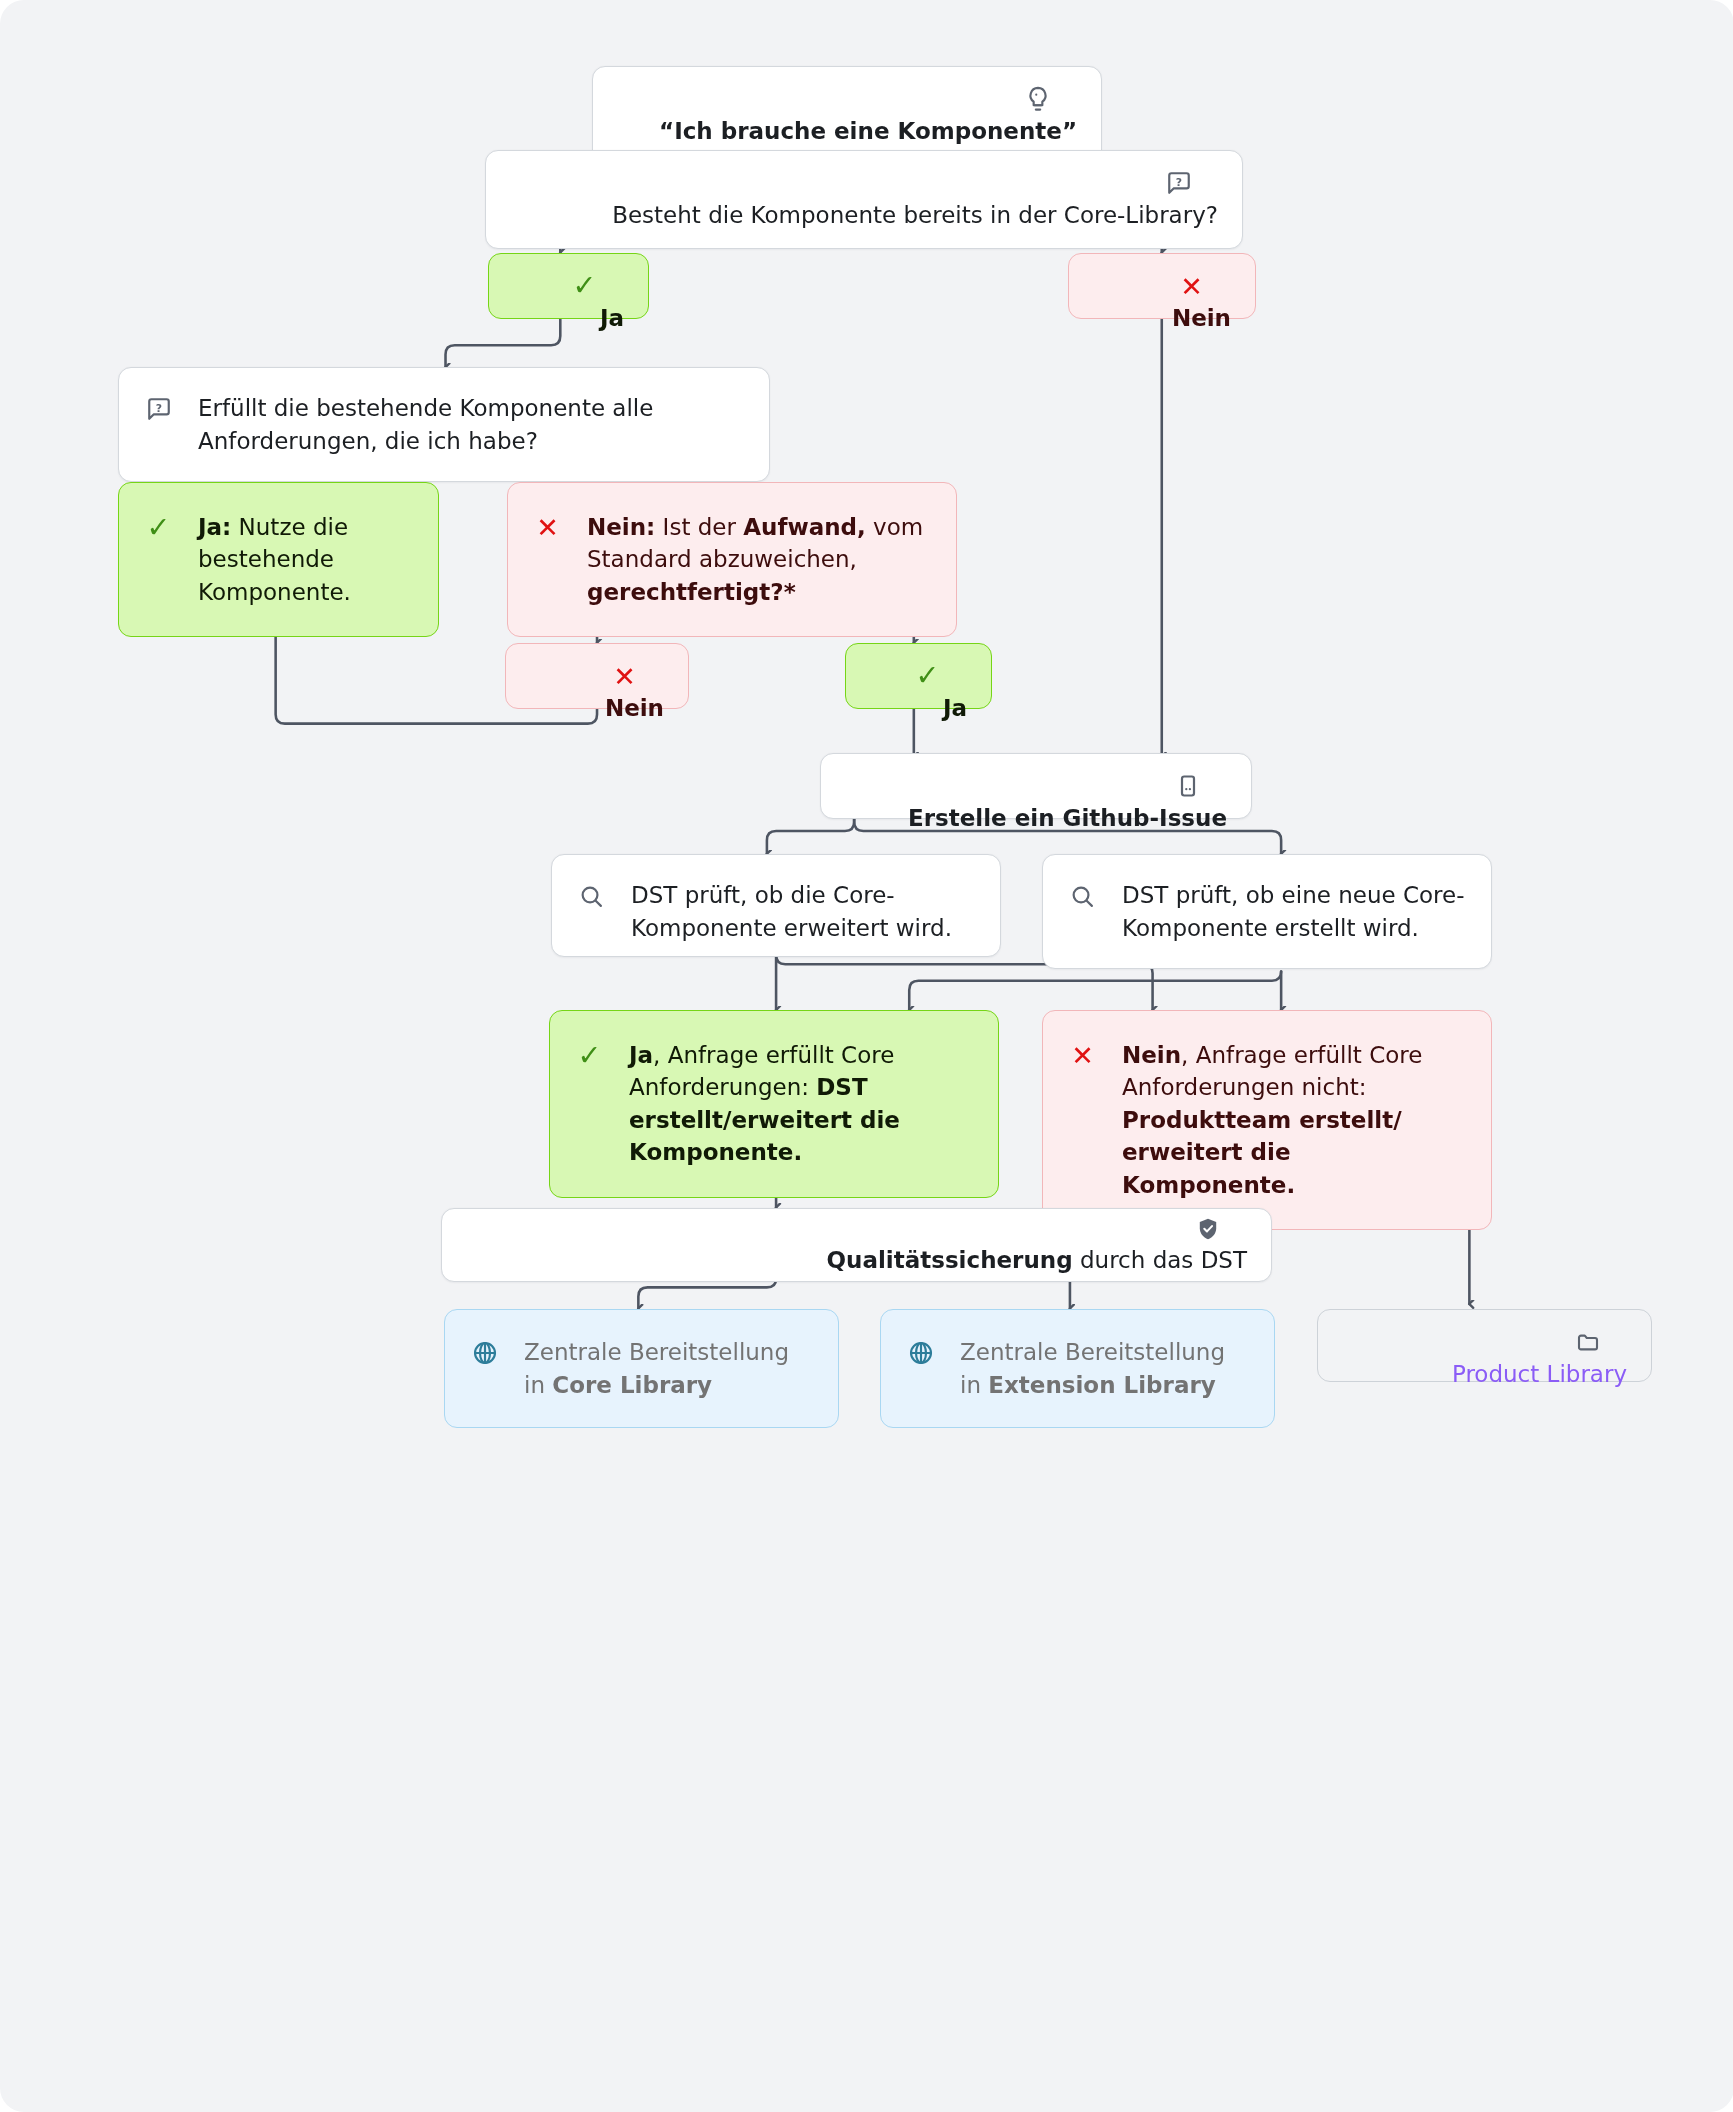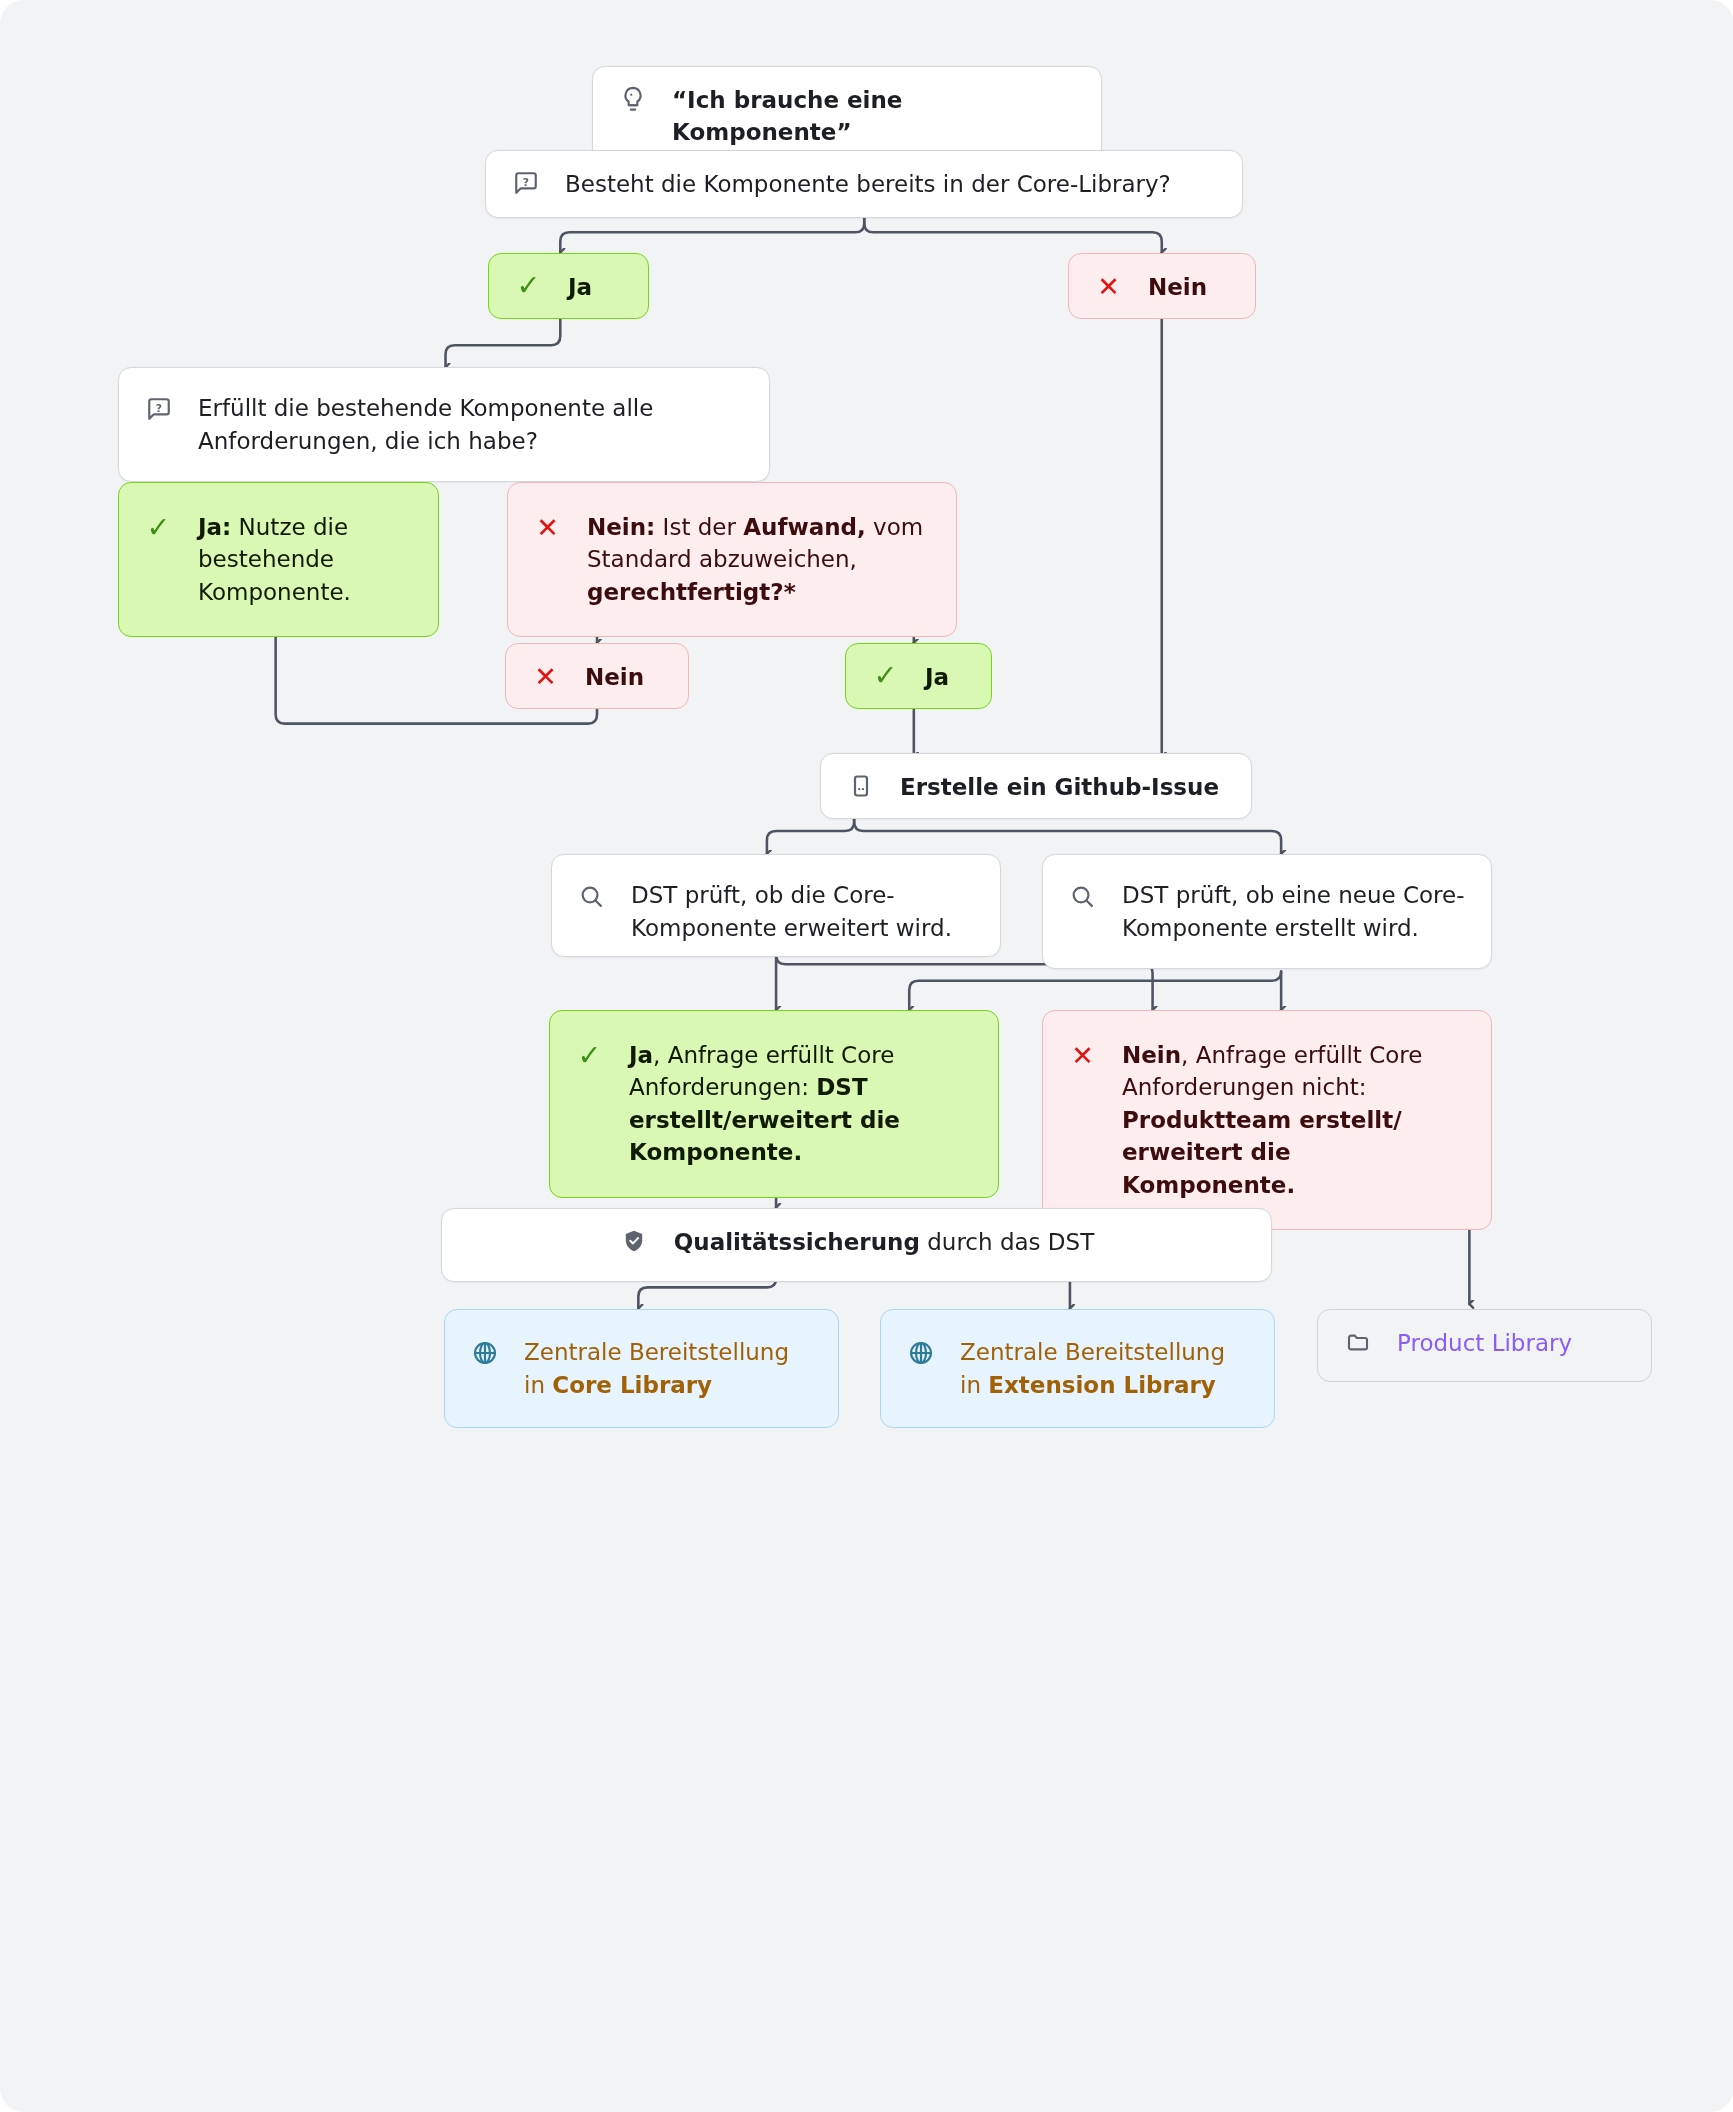--- a/index.html
+++ b/index.html
@@ -31,21 +31,21 @@
     z-index: 2;
   }
   .node .ico {
     flex: 0 0 auto;
     width: 31px; height: 31px;
     margin-right: 24px;
     display: flex; align-items: center; justify-content: center;
     margin-top: 1.8px;
   }
   .node .txt { flex: 1 1 auto; }
-  .node.center { align-items: flex-start; }
+  .node.center { align-items: flex-end; flex-direction: column; }
   .node.center .ico { margin-top: 0; }
 
   .n-plain {
     background: #ffffff;
     border: 1.8px solid #d4d8dd;
     color: #1c1f23;
     box-shadow: 0 0.9px 1.8px rgba(20,25,35,0.05);
   }
   .n-green {
     background: #d8f8b4;
@@ -53,21 +53,21 @@
     color: #101a06;
   }
   .n-red {
     background: #fdedee;
     border: 1.8px solid #f2b6b9;
     color: #3d0d0d;
   }
   .n-blue {
     background: #e7f3fd;
     border: 1.8px solid #a9d7f2;
-    color: #a16207;
+    color: #737373;
   }
   .n-ghost {
     background: #f2f3f5;
     border: 1.8px solid #cdd2d8;
     color: #8b5cf6;
   }
   b { font-weight: 700; }
   .mark-check { color: #3f8f16; font-size: 28.5px; line-height: 1; font-weight: 700; }
   .mark-x { color: #e01212; font-size: 27px; line-height: 1; font-weight: 700; }
   .blue-ico { color: #2d7d9a; }

